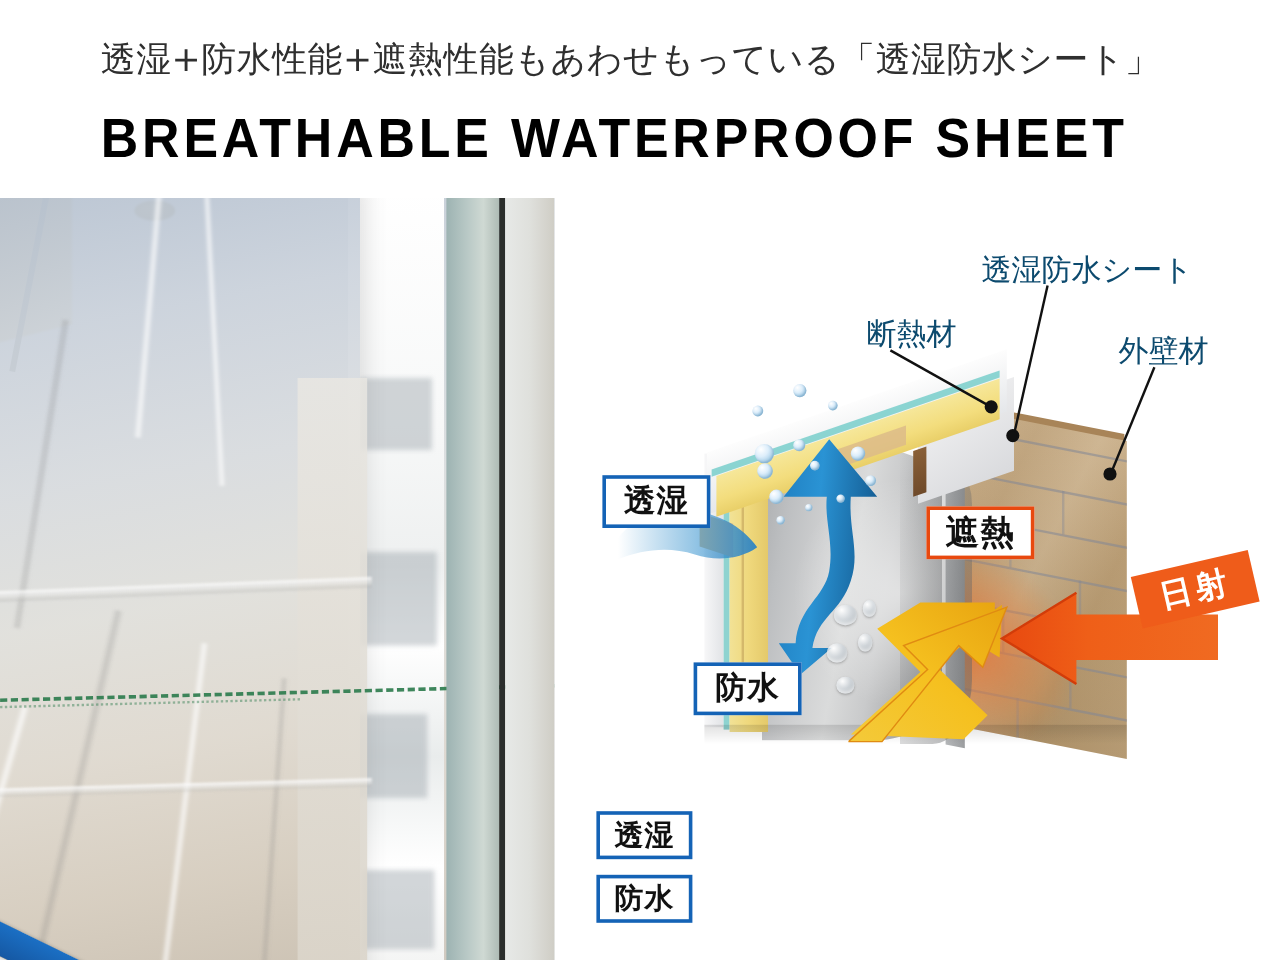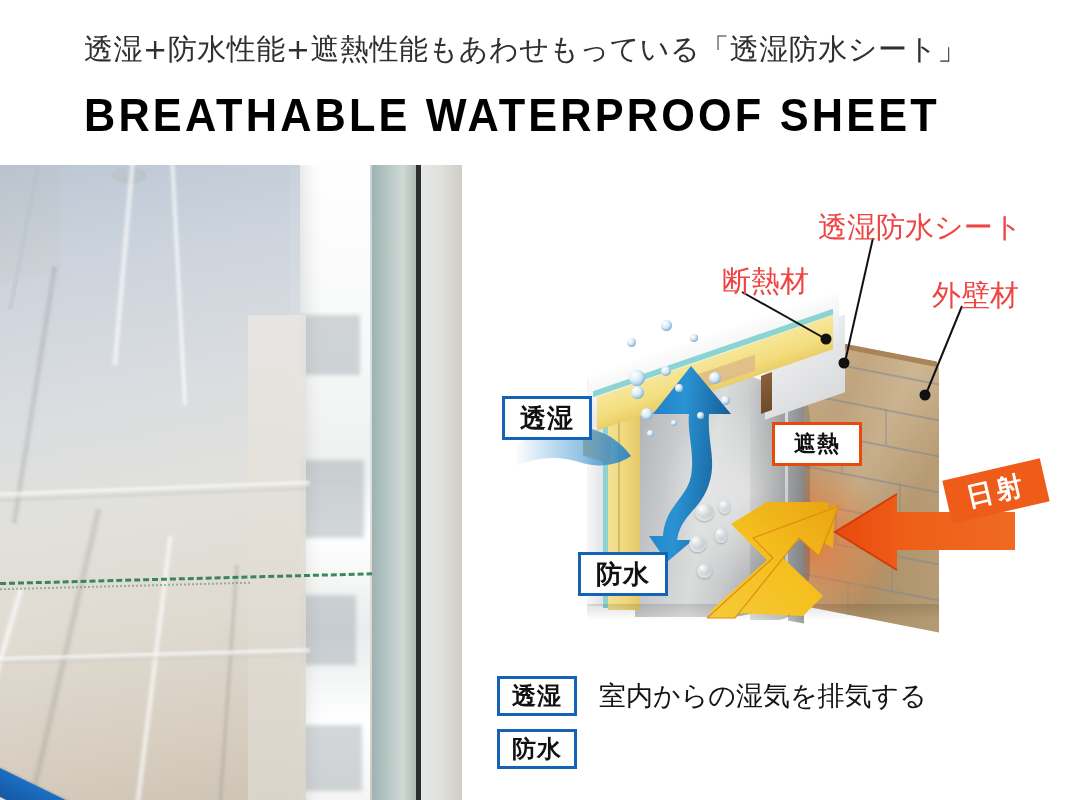--- a/index.html
+++ b/index.html
@@ -430,21 +430,21 @@
   .badge.orange { border-color: #e8490f; }
 
   #badge-toshitsu-diagram {
     left: 502px; top: 396px;
     width: 84px; height: 38px;
     font-size: 26px;
   }
   #badge-shanetsu-diagram {
     left: 772px; top: 422px;
     width: 84px; height: 38px;
-    font-size: 22px;
+    font-size: 28px;
   }
   #badge-bousui-diagram {
     left: 578px; top: 552px;
     width: 84px; height: 38px;
     font-size: 26px;
   }
   
   #badge-nissha {
     position: absolute;
     left: 946px; top: 469px;
@@ -457,22 +457,22 @@
     display: flex;
     align-items: center;
     justify-content: center;
     transform: rotate(-13deg);
     font-family: "DejaVu Sans", "Liberation Sans", sans-serif;
   }
 
   
   .callout {
     position: absolute;
-    font-size: 29px;
-    color: #ef4444;
+    font-size: 25px;
+    color: #0c4a6e;
     white-space: nowrap;
     font-family: "DejaVu Sans", "Liberation Sans", sans-serif;
   }
   #label-dannetsuzai { left: 722px; top: 262px; }
   #label-toshitsu-sheet { left: 818px; top: 208px; }
   #label-gaiheki { left: 932px; top: 276px; }
 
   .leader { position: absolute; overflow: visible; }
 
   
@@ -673,17 +673,16 @@
 <div class="callout" id="label-toshitsu-sheet">透湿防水シート</div>
 <div class="callout" id="label-gaiheki">外壁材</div>
 
 <div class="badge" id="badge-toshitsu-diagram">透湿</div>
 <div class="badge orange" id="badge-shanetsu-diagram">遮熱</div>
 <div class="badge" id="badge-bousui-diagram">防水</div>
 <div id="badge-nissha">日射</div>
 
 <div class="legend-row" id="legend-row-0">
   <div class="legend-badge">透湿</div>
-  <div class="legend-text">室内からの湿気を排気する</div>
 </div>
 <div class="legend-row" id="legend-row-1">
   <div class="legend-badge">防水</div>
 </div>
 
 </body></html>

